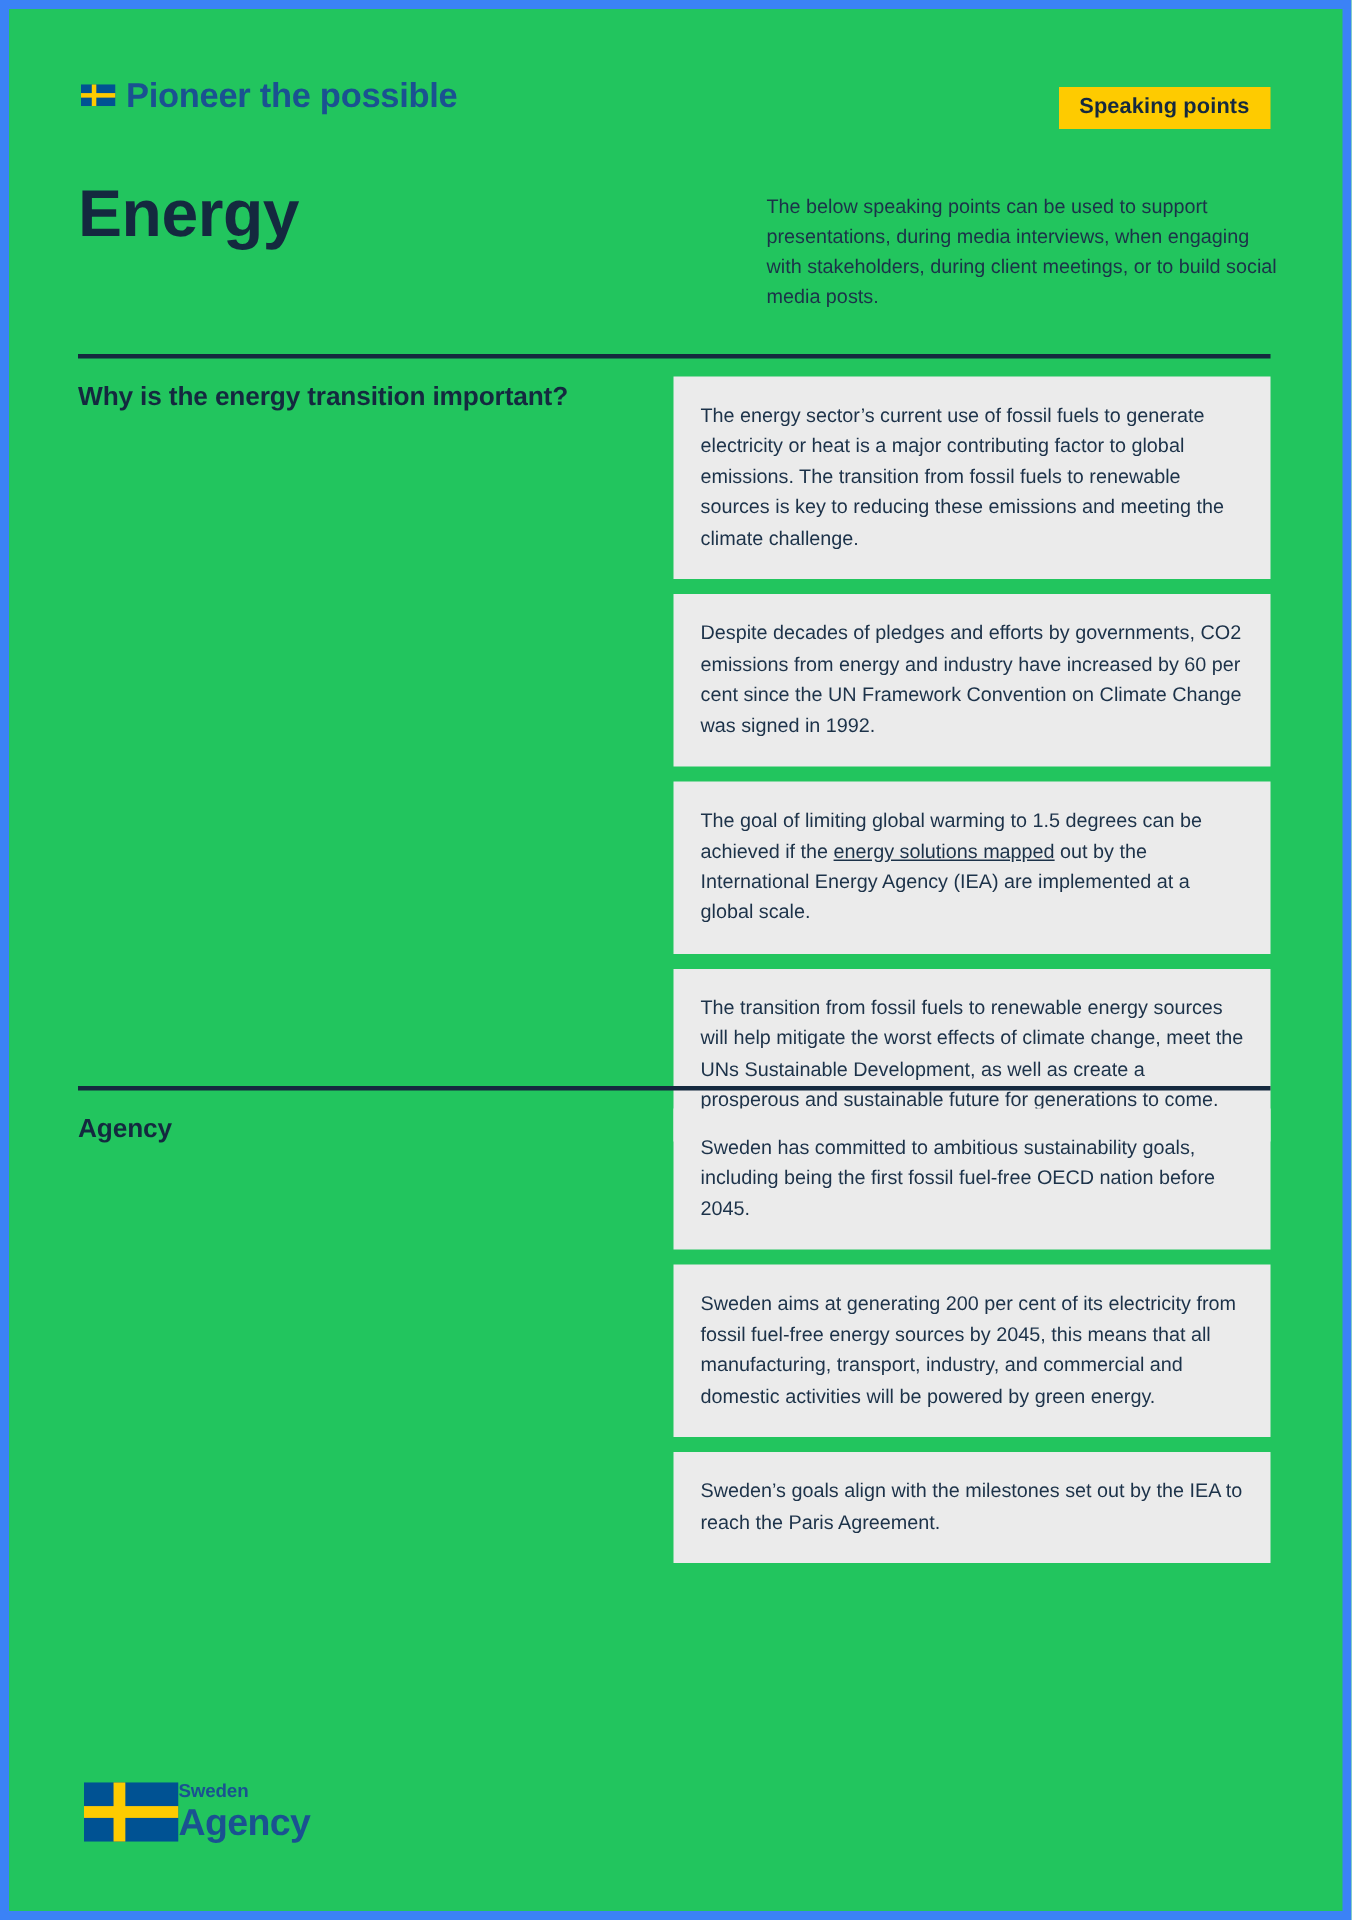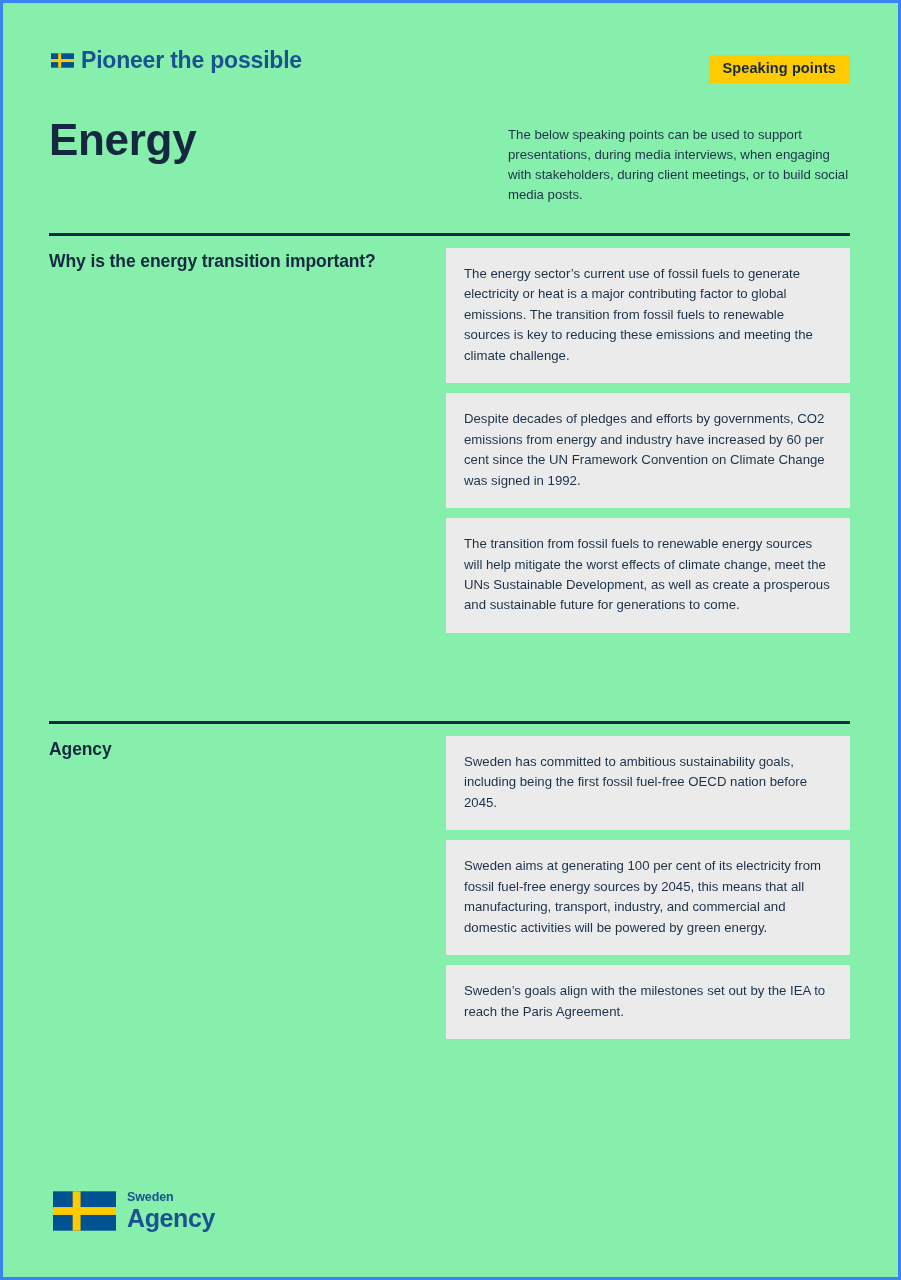--- a/index.html
+++ b/index.html
@@ -12,22 +12,22 @@
     height: 1280px;
     font-family: "Liberation Sans", sans-serif;
     -webkit-font-smoothing: antialiased;
   }
 
   .page {
     position: relative;
     width: 901px;
     height: 1280px;
     box-sizing: border-box;
-    border: 3px solid #3b82f6;
-    background: #86efac;
+    border: 6px solid #3b82f6;
+    background: #22c55e;
     overflow: hidden;
   }
 
   
   .header {
     position: absolute;
     left: 48px;
     top: 46px;
     right: 48px;
     height: 40px;
@@ -130,21 +130,20 @@
     text-decoration: underline;
   }
 
   
   .footer {
     position: absolute;
     left: 50px;
     bottom: 46px;
     display: flex;
     align-items: center;
-    gap: 11px;
   }
   .footer-flag {
     width: 63px;
     height: 40px;
     display: block;
     flex: none;
   }
   .footer-words {
     display: flex;
     flex-direction: column;
@@ -185,32 +184,33 @@
   <div class="title">Energy</div>
   <div class="intro">The below speaking points can be used to support presentations, during media interviews, when engaging with stakeholders, during client meetings, or to build social media posts.</div>
 
   <div class="section" style="top: 230px;">
     <div class="section-rule"></div>
     <div class="section-body">
       <div class="section-heading">Why is the energy transition important?</div>
       <div class="cards">
         <div class="card">The energy sector’s current use of fossil fuels to generate electricity or heat is a major contributing factor to global emissions. The transition from fossil fuels to renewable sources is key to reducing these emissions and meeting the climate challenge.</div>
         <div class="card">Despite decades of pledges and efforts by governments, CO2 emissions from energy and industry have increased by 60 per cent since the UN Framework Convention on Climate Change was signed in 1992.</div>
+        <div class="card"><span>The goal of limiting global warming to 1.5 degrees can be achieved if the </span><a href="#">energy solutions mapped</a><span> out by the International Energy Agency (IEA) are implemented at a global scale.</span></div>
         <div class="card">The transition from fossil fuels to renewable energy sources will help mitigate the worst effects of climate change, meet the UNs Sustainable Development, as well as create a prosperous and sustainable future for generations to come.</div>
       </div>
     </div>
   </div>
 
   <div class="section" style="top: 718px;">
     <div class="section-rule"></div>
     <div class="section-body">
       <div class="section-heading">Agency</div>
       <div class="cards">
         <div class="card">Sweden has committed to ambitious sustainability goals, including being the first fossil fuel-free OECD nation before 2045.</div>
-        <div class="card">Sweden aims at generating 100 per cent of its electricity from fossil fuel-free energy sources by 2045, this means that all manufacturing, transport, industry, and commercial and domestic activities will be powered by green energy.</div>
+        <div class="card">Sweden aims at generating 200 per cent of its electricity from fossil fuel-free energy sources by 2045, this means that all manufacturing, transport, industry, and commercial and domestic activities will be powered by green energy.</div>
         <div class="card">Sweden’s goals align with the milestones set out by the IEA to reach the Paris Agreement.</div>
       </div>
     </div>
   </div>
 
   <div class="footer">
     <svg class="footer-flag" viewBox="0 0 16 10">
       <rect x="0" y="0" width="16" height="10" fill="#005293"></rect>
       <rect x="0" y="4" width="16" height="2" fill="#fecb00"></rect>
       <rect x="5" y="0" width="2" height="10" fill="#fecb00"></rect>

